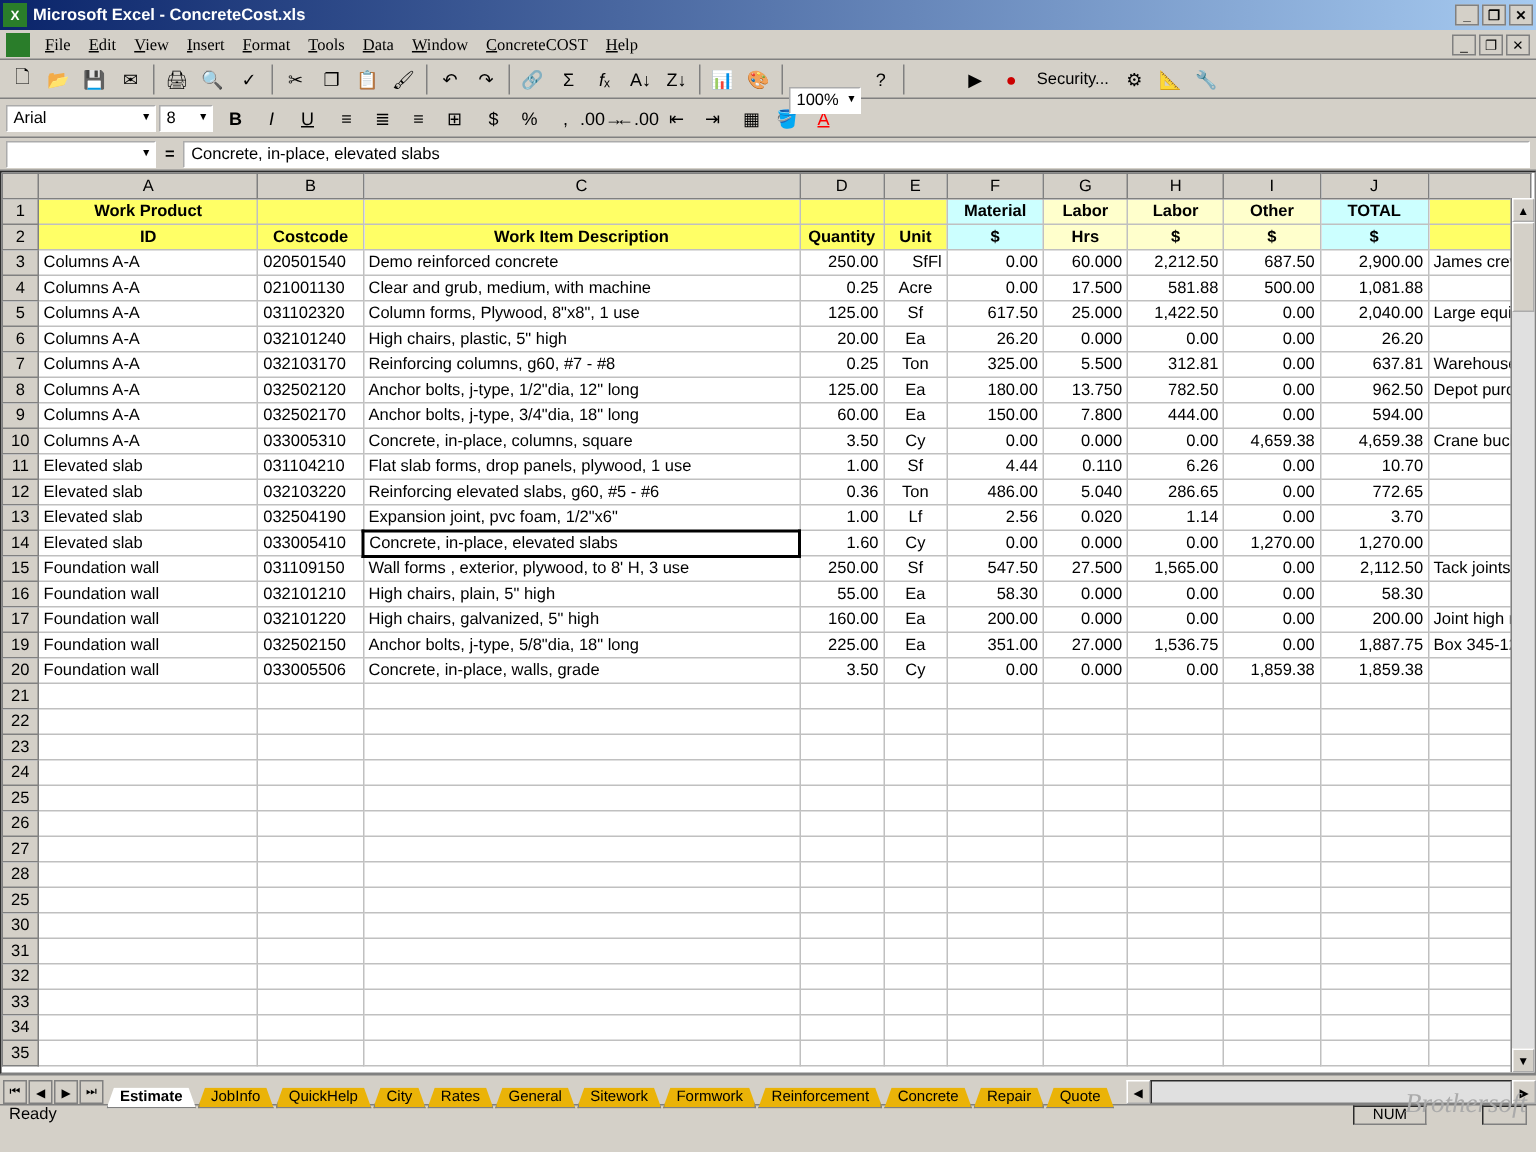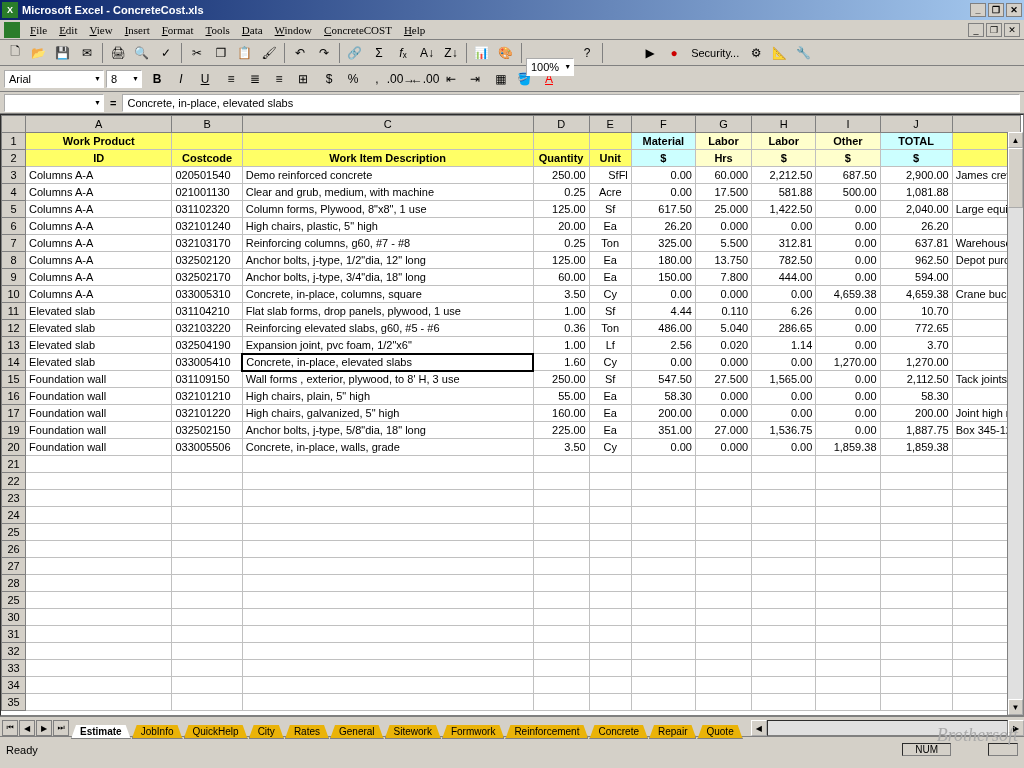--- a/index.html
+++ b/index.html
@@ -42,21 +42,21 @@
 .num { text-align:right;}
 .selected-cell { border:2px solid #000 !important; }
 .col-A{width:146px}.col-B{width:70px}.col-C{width:290px}.col-D{width:56px}.col-E{width:42px}.col-F{width:64px}.col-G{width:56px}.col-H{width:64px}.col-I{width:64px}.col-J{width:72px}.col-K{width:68px}
 .sheettabs { background:#d4d0c8; height:20px; display:flex; align-items:flex-end; border-top:1px solid #808080; padding-left:2px;}
 .sheettabs .navbtn { width:16px; height:16px; border:1px solid #808080; background:#d4d0c8; display:flex; align-items:center; justify-content:center; font-size:8px; margin-right:1px;}
 .sheettabs .tab { border:1px solid #808080; border-top:none; padding:1px 8px; background:#eab308; margin-left:1px; font-size:10px; clip-path: polygon(5px 0, calc(100% - 5px) 0, 100% 100%, 0 100%); position:relative; top:1px;}
 .sheettabs .tab.active { background:#fff; font-weight:bold;}
 .sheettabs .scrollarea { flex:1; display:flex; align-items:center; margin-left:8px;}
 .sheettabs .scrollarea .track { flex:1; height:16px; background:#e0e0e0; border:1px inset #808080; position:relative;}
 .sheettabs .scrollarea .arr { width:16px; height:16px; background:#d4d0c8; border:1px outset #fff; display:flex; align-items:center; justify-content:center; font-size:8px;}
-.statusbar { background:#d4d0c8; height:20px; display:flex; align-items:flex-end; padding:0 6px; border-top:1px solid #808080; font-size:11px;}
+.statusbar { background:#d4d0c8; height:20px; display:flex; align-items:flex-start; padding:0 6px; border-top:1px solid #808080; font-size:11px;}
 .statusbar .right { margin-left:auto; display:flex; gap:8px;}
 .statusbar .cell { border:1px inset #808080; padding:0 12px; font-size:10px;margin-left:29px;}
 .vscroll { position:absolute; right:0; top:17px; bottom:0; width:16px; background:#e0e0e0; border-left:1px solid #808080;}
 .vscroll .arr { height:16px; background:#d4d0c8; border:1px outset #fff; display:flex; align-items:center; justify-content:center; font-size:8px;}
 .vscroll .thumb { position:absolute; top:16px; left:0; right:0; height:60px; background:#d4d0c8; border:1px outset #fff;}
 .watermark { position:absolute; right:6px; bottom:22px; font-style:italic; color:#aaa; font-size:18px; font-family: 'Times New Roman', serif;}
 </style>
 </head>
 <body>
 

